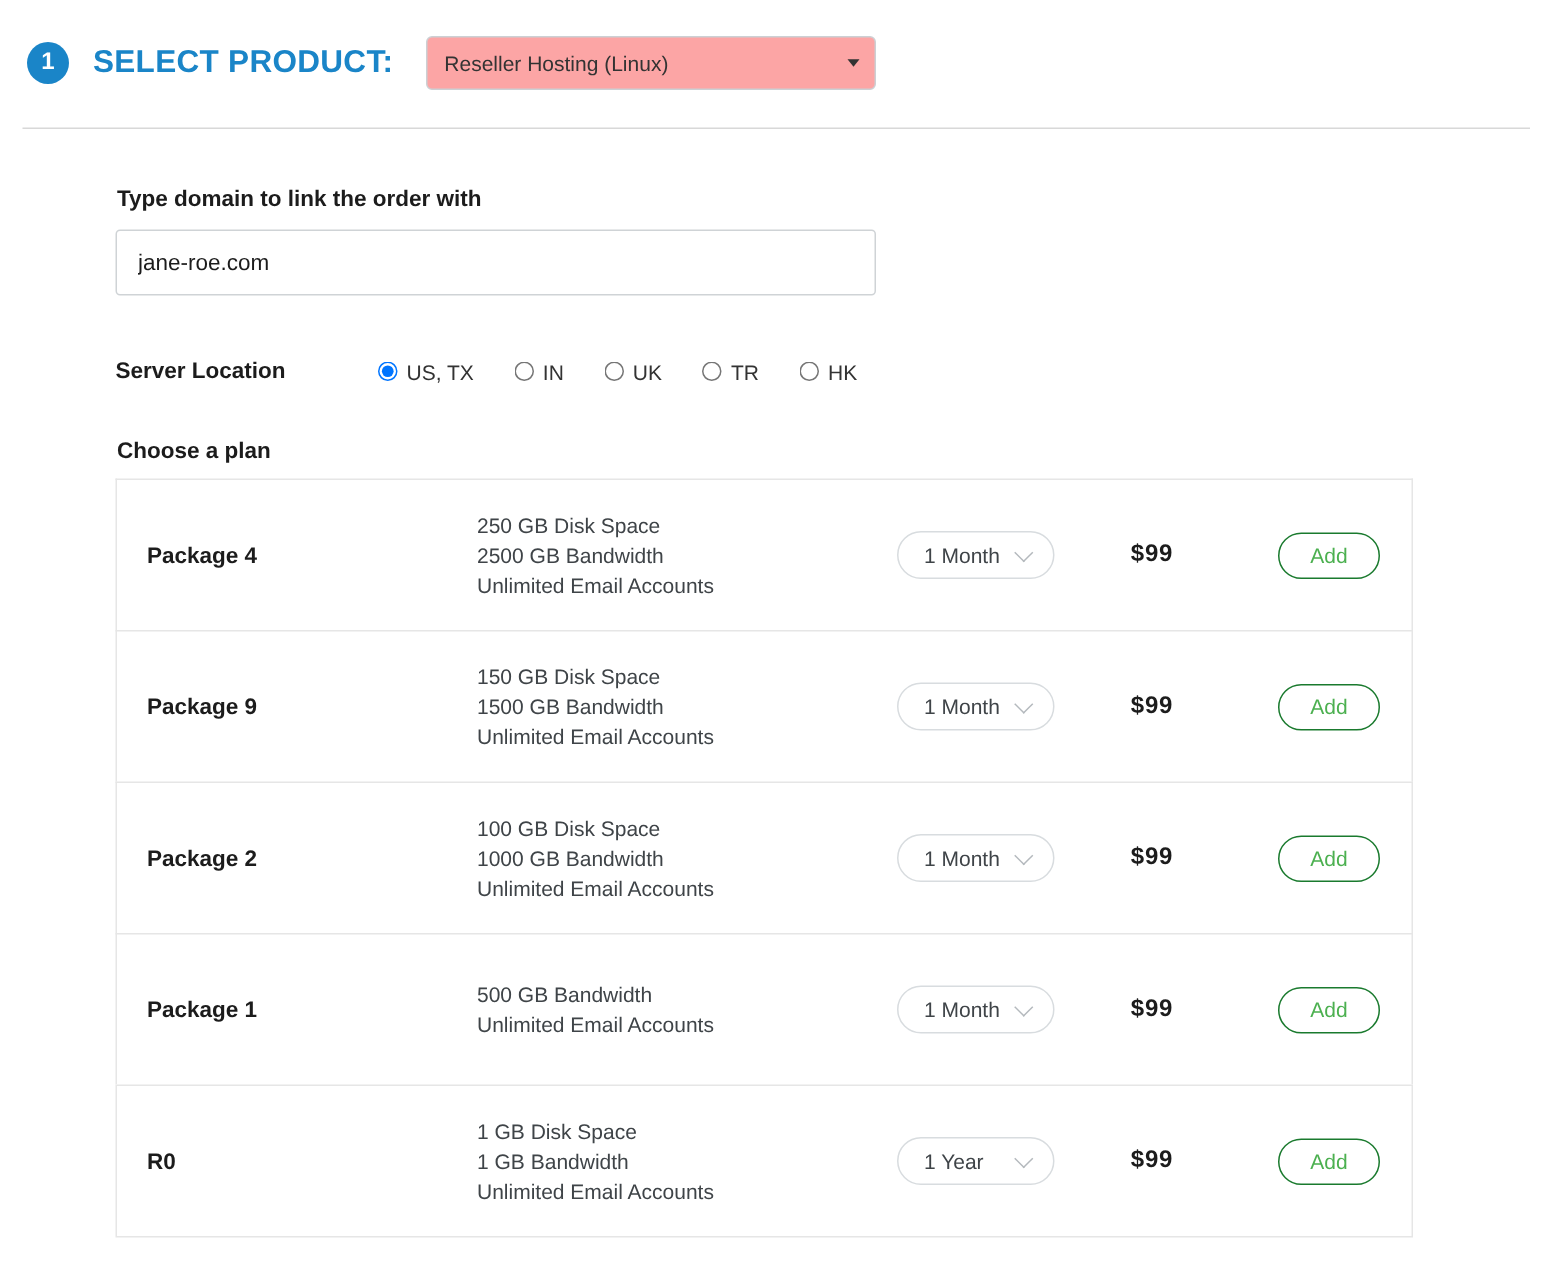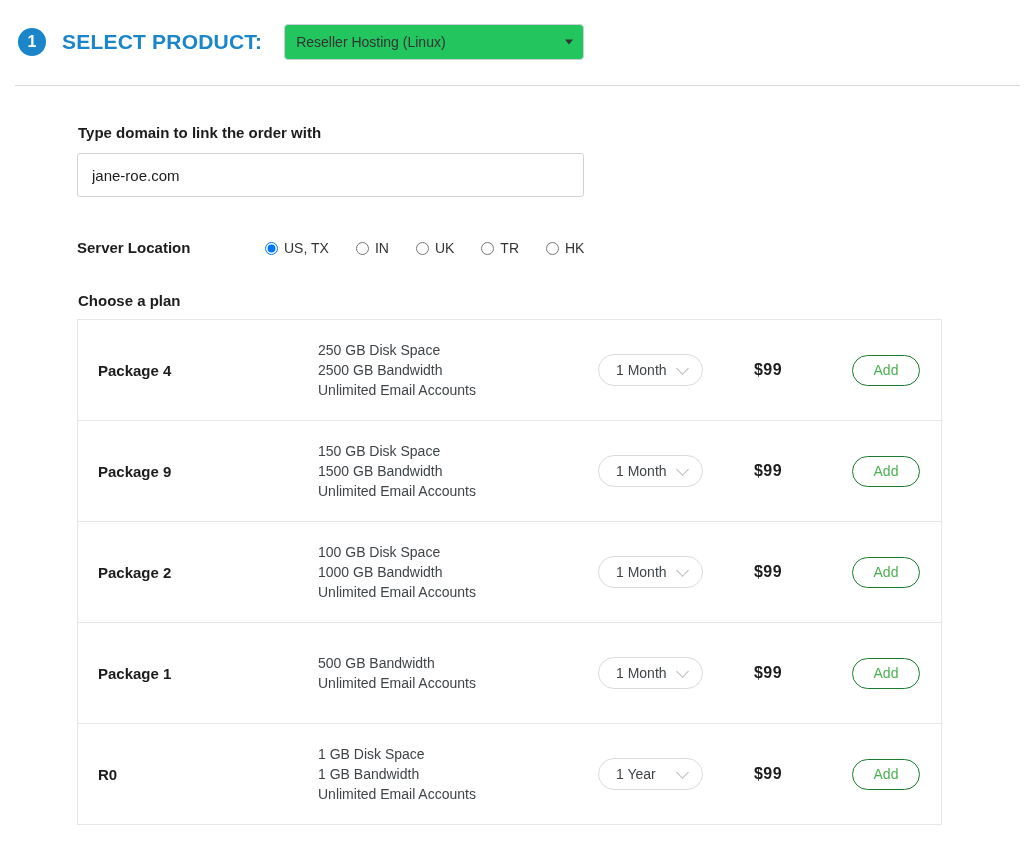--- a/index.html
+++ b/index.html
@@ -48,21 +48,21 @@
   }
   .product-select-wrap {
     margin-left: 22px;
     position: relative;
   }
   .product-select {
     width: 300px;
     height: 36px;
     border: 1px solid #ccd0d4;
     border-radius: 4px;
-    background: #22c55e;
+    background: #fca5a5;
     font-family: "Liberation Sans", sans-serif;
     font-size: 14px;
     color: #333333;
     padding: 0 28px 0 11px;
     line-height: 34px;
     cursor: pointer;
     white-space: nowrap;
     overflow: hidden;
   }
   .product-select-arrow {
@@ -111,23 +111,22 @@
     background: #ffffff;
     font-family: "Liberation Sans", sans-serif;
     font-size: 15px;
     color: #1c1c1c;
     padding: 0 14px;
   }
 
   
   .server-row {
     display: flex;
-    align-items: flex-end;
+    align-items: center;
     margin-top: 42px;
-    gap: 13px;
   }
   .server-label {
     font-size: 15px;
     font-weight: bold;
     color: #1c1c1c;
     width: 175px;
     flex: 0 0 auto;
   }
   .radio-group { display: flex; align-items: center; }
   .radio-opt {

